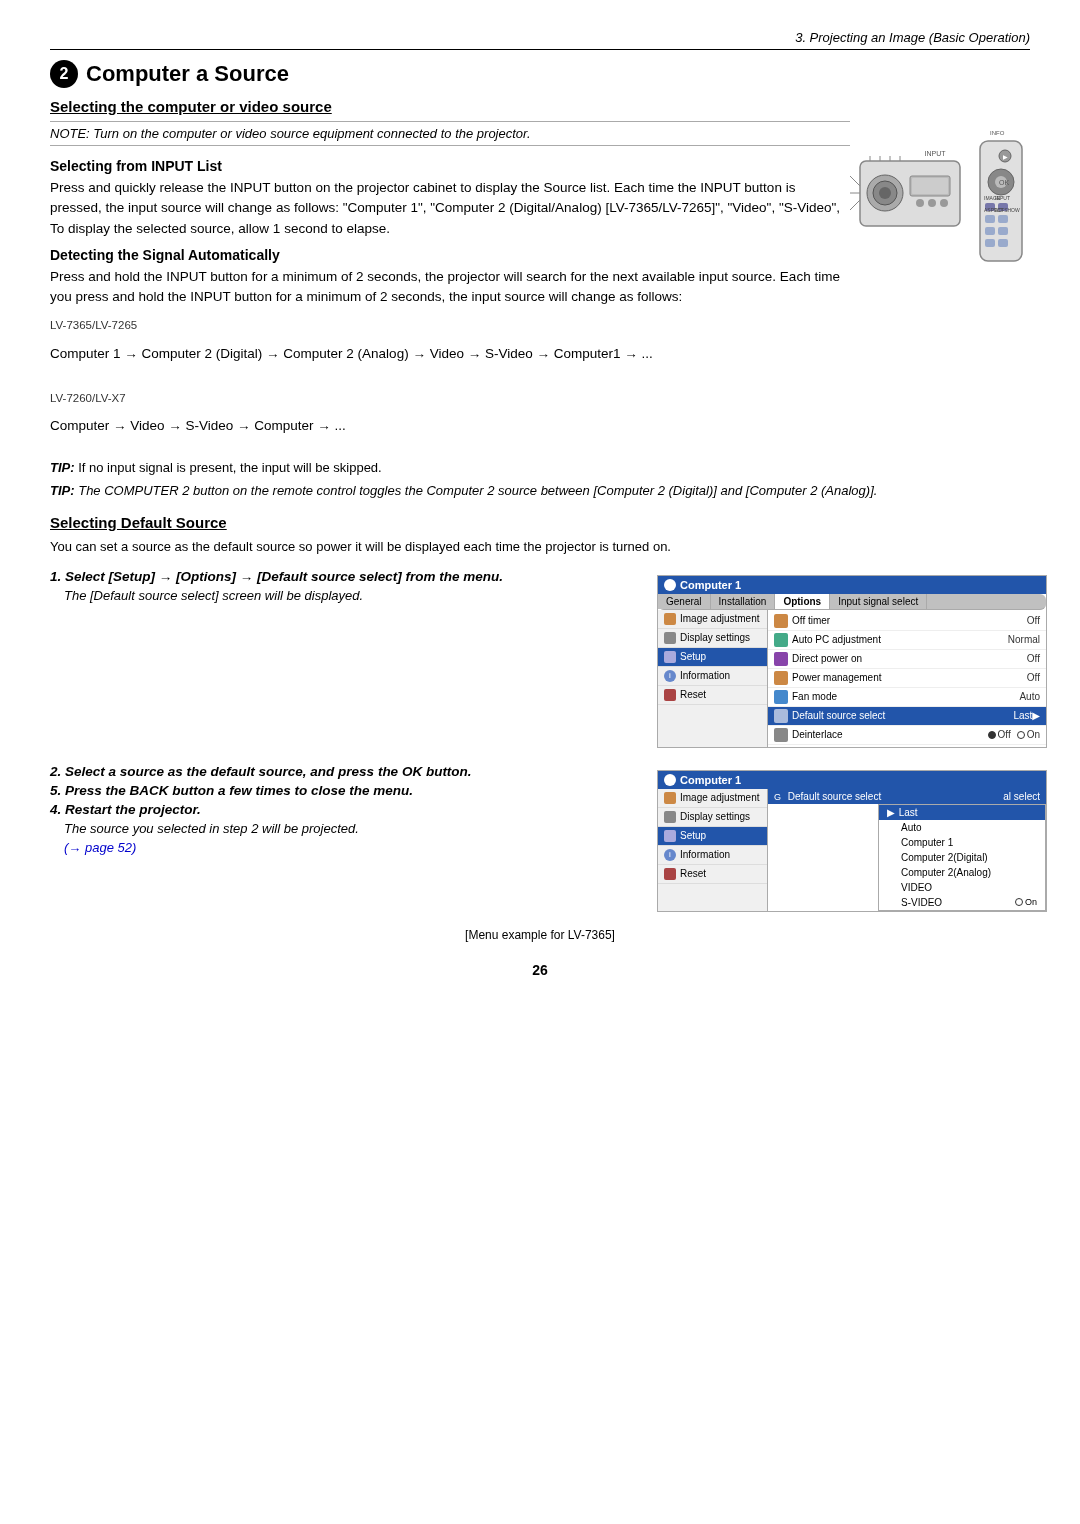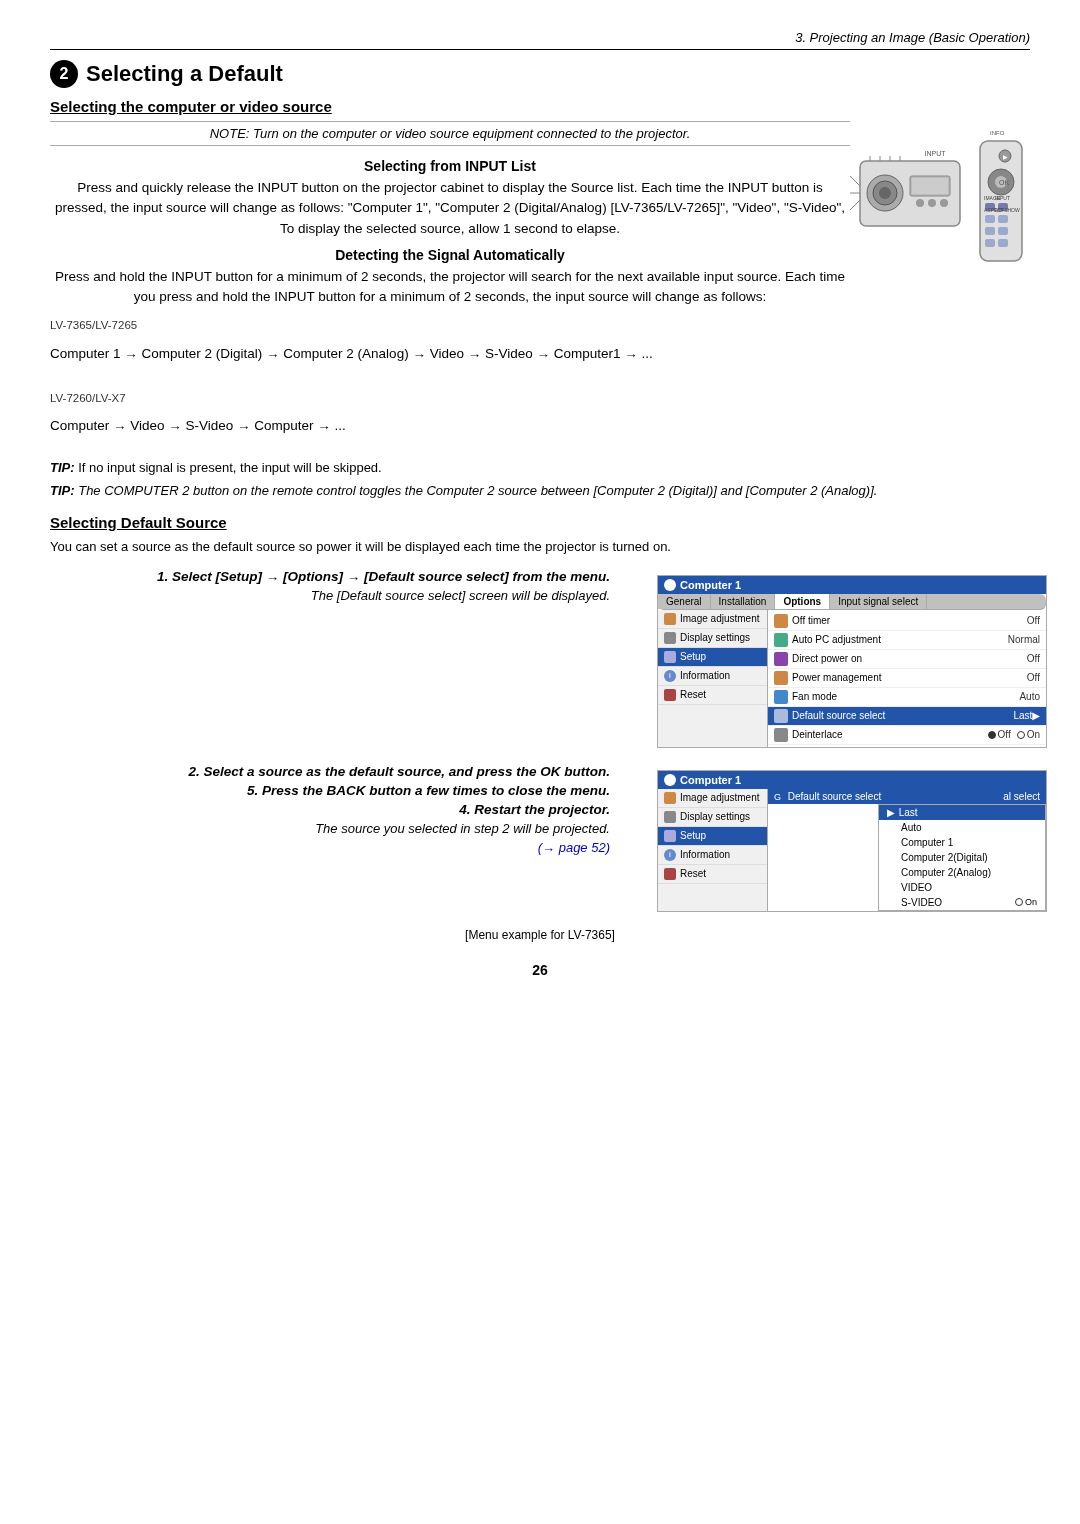--- a/index.html
+++ b/index.html
@@ -233,21 +233,20 @@
     }
 
     .step-row {
       display: flex;
       gap: 20px;
       margin-bottom: 16px;
     }
 
     .step-text {
       flex: 1;
-      text-align: right;
     }
 
     .step-menu {
       width: 400px;
       flex-shrink: 0;
       padding-left: 27px;
     }
 
     .step-item {
       font-size: 13.5px;
@@ -334,42 +333,41 @@
     }
 
     
     .top-layout {
       display: flex;
       gap: 0;
     }
 
     .top-left {
       flex: 1;
-      text-align: center;
     }
 
     .top-right {
       width: 180px;
       flex-shrink: 0;
     }
   </style>
 </head>
 <body>
 
 
 
 
 <div class="page-header">
   <span>3. Projecting an Image (Basic Operation)</span>
 </div>
 
 
 <div class="section-title">
   <span class="circle-num">2</span>
-  <span>Selecting a Default</span>
+  <span>Computer a Source</span>
 </div>
 
 
 <div class="subsection-heading">
   <span>Selecting the computer or video source</span>
 </div>
 
 
 <div class="top-layout">
   <div class="top-left">

